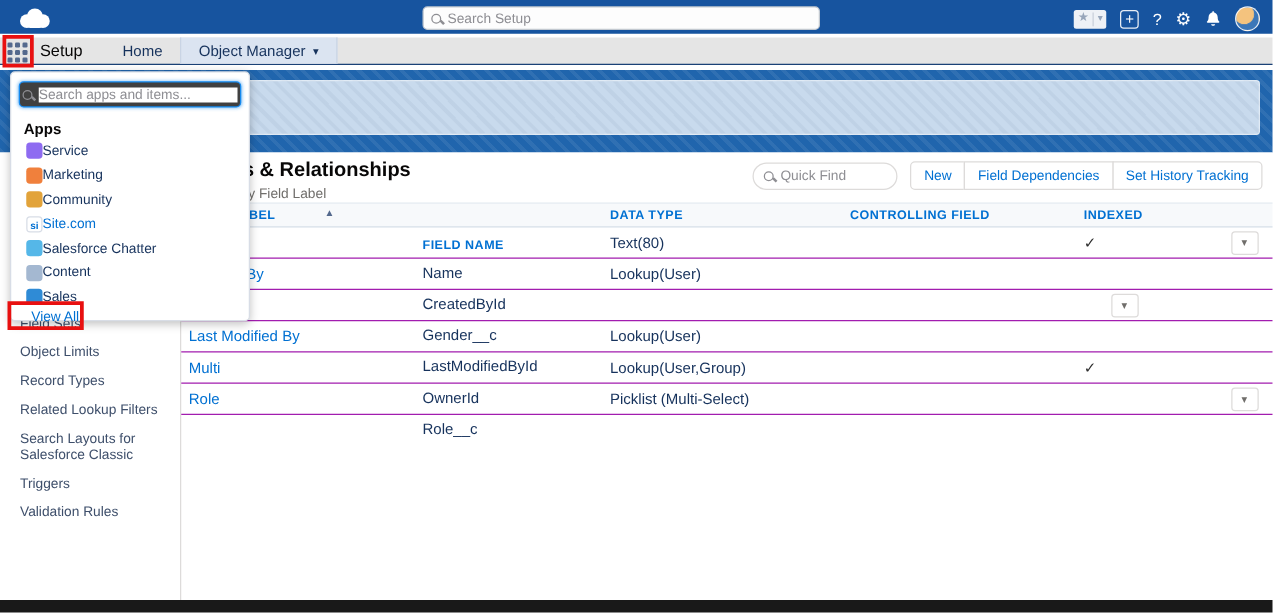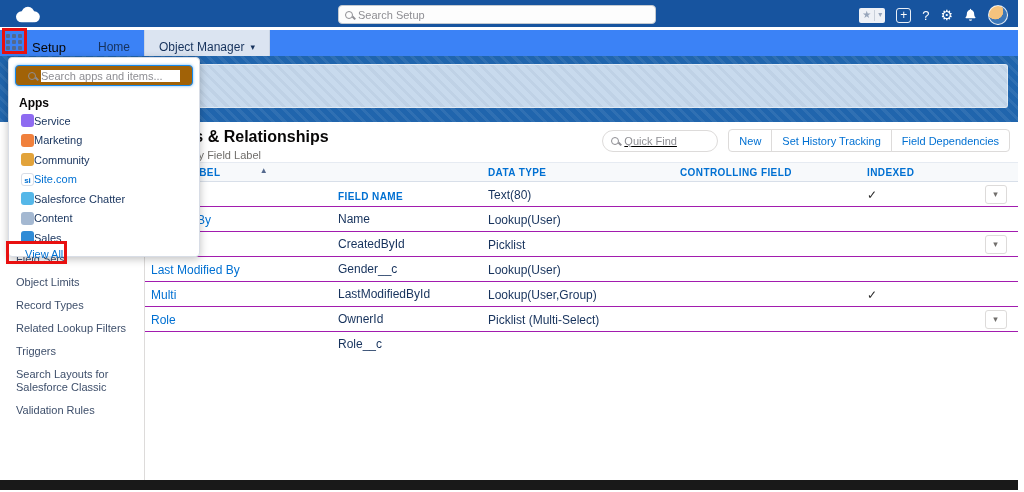--- a/index.html
+++ b/index.html
@@ -19,21 +19,21 @@
   .fav-group { height:15px; background:#eef1f6; border-radius:2px; display:flex; align-items:center; padding:0 3px; }
   .fav-star { color:#97a5ba; font-size:10px; line-height:1; }
   .fav-divider { width:1px; height:11px; background:#c9d0da; margin:0 3px; }
   .fav-chevron { color:#97a5ba; font-size:8px; line-height:1; }
   .add-button { width:15px; height:15px; border:1px solid rgba(255,255,255,.9); border-radius:3px; color:#fff; font-size:12px; line-height:13px; text-align:center; }
   .help-button, .gear-button { color:#fff; font-size:13px; line-height:1; }
   .gear-button { font-size:14px; }
   .avatar { width:20px; height:20px; border-radius:50%; border:1px solid rgba(255,255,255,.85); background:radial-gradient(circle at 35% 30%, #f4c37e 0 45%, #3c77b8 48% 100%); }
 
   
-  .setup-bar { position:absolute; left:0; top:30px; width:1018px; height:35px; background:#3b82f6; border-bottom:1px solid #1a4176; display:flex; align-items:stretch; }
+  .setup-bar { position:absolute; left:0; top:30px; width:1018px; height:22px; background:#e5e5e5; border-bottom:1px solid #1a4176; display:flex; align-items:stretch; }
   .waffle { width:18px; height:18px; margin:4px 0 0 6px; display:grid; grid-template-columns:repeat(3,4px); grid-template-rows:repeat(3,4px); gap:2px; align-self:flex-start; cursor:pointer; }
   .waffle i { width:4px; height:4px; border-radius:1px; background:#54698d; }
   .setup-title { font-size:13px; color:#080707; margin:0 18px 0 8px; align-self:center; }
   .tab { display:flex; align-items:center; gap:6px; padding:0 14px; font-size:12px; color:#16325c; }
   .tab-active { background:#dbe4f1; border-left:1px solid #c9d4e4; border-right:1px solid #c9d4e4; }
   .tab-chevron { font-size:9px; color:#16325c; }
 
   
   .banner { position:absolute; left:0; top:56px; width:1018px; height:66px; background:#2065ad;
             background-image:repeating-linear-gradient(45deg, rgba(255,255,255,.07) 0 3px, transparent 3px 8px); }
@@ -44,21 +44,21 @@
   
   .content { position:absolute; left:0; top:122px; width:1018px; height:358px; background:#fff; display:flex; }
   .sidebar { width:145px; border-right:1px solid #dddbda; }
   .sidebar ul { list-style:none; margin-top:126px; }
   .sidebar li { padding:5px 8px 5px 16px; font-size:11px; line-height:13px; color:#3e4f6b; cursor:pointer; }
 
   .main { flex:1; position:relative; }
   .page-title { position:absolute; left:12px; top:6px; font-size:16px; font-weight:bold; color:#080707; white-space:nowrap; }
   .page-subtitle { position:absolute; left:12px; top:27px; font-size:11px; color:#706e6b; white-space:nowrap; }
   .header-controls { position:absolute; right:8px; top:7px; display:flex; align-items:center; }
-  .quick-find { width:116px; height:22px; border:1px solid #dddbda; border-radius:12px; display:flex; align-items:center; padding:0 8px; margin-right:10px; background:#fff;text-decoration:underline; }
+  .quick-find { width:116px; height:22px; border:1px solid #dddbda; border-radius:12px; display:flex; align-items:center; padding:0 8px; margin-right:10px; background:#fff; }
   .quick-find input { border:none; outline:none; width:100%; font-size:11px; font-family:"Liberation Sans", sans-serif; }
   .btn-group { display:flex;border-radius:8px; }
   .btn { height:23px; padding:0 10px; background:#fff; border:1px solid #dddbda; color:#0070d2; font-size:11px; font-family:"Liberation Sans", sans-serif; margin-left:-1px; cursor:pointer; white-space:nowrap; }
   .btn:first-child { border-radius:4px 0 0 4px; margin-left:0; }
   .btn:last-child { border-radius:0 4px 4px 0; }
 
   
   .tbl { position:absolute; left:0; right:0; top:40px; }
   .thead { display:flex; height:20px; align-items:center; background:#f7f9fb; border-top:1px solid #e6ebf2; border-bottom:1px solid #d8dfe9; }
   .thead .c { font-size:10px; font-weight:bold; color:#0070d2; letter-spacing:.4px; }
@@ -70,21 +70,21 @@
   .c5 { flex:0 0 118px; padding-left:12px; }
   .c6 { flex:1; display:flex; justify-content:center; }
   .trow .cell-text { font-size:12px; color:#16325c; white-space:nowrap; }
   .row-link { font-size:12px; color:#0070d2; text-decoration:none; white-space:nowrap; cursor:pointer; }
   .sort-icon { position:absolute; right:62px; top:-1px; font-size:8px; color:#54698d; }
   .check { font-size:12px; color:#2e2e2e; }
   .row-menu-btn { width:22px; height:19px; background:#fff; border:1px solid #dddbda; border-radius:3px; color:#706e6b; font-size:9px; line-height:17px; text-align:center; cursor:pointer; }
 
   
   .app-launcher { position:absolute; left:8px; top:57px; width:192px; height:200px; background:#fff; border:1px solid #d8dde6; border-radius:4px; box-shadow:0 2px 8px rgba(0,0,0,.25); z-index:40; }
-  .al-search { position:absolute; left:6px; top:7px; width:178px; height:21px; border:1px solid #1589ee; box-shadow:0 0 3px rgba(21,137,238,.6); border-radius:4px; display:flex; align-items:center; padding:0 12px; background:#a16207; }
+  .al-search { position:absolute; left:6px; top:7px; width:178px; height:21px; border:1px solid #1589ee; box-shadow:0 0 3px rgba(21,137,238,.6); border-radius:4px; display:flex; align-items:center; padding:0 2px; background:#404040; }
   .al-search input { border:none; outline:none; width:100%; font-size:11px; font-family:"Liberation Sans", sans-serif; }
   .al-section { position:absolute; left:10px; top:38px; font-size:12px; font-weight:bold; color:#080707; }
   .al-items { position:absolute; left:0; top:53px; width:100%; }
   .al-item { display:flex; align-items:center; height:19.5px; padding-left:12px; cursor:pointer; }
   .al-icon { width:13px; height:13px; border-radius:3px; flex:0 0 auto; font-size:8px; font-weight:bold; color:#0070d2; text-align:center; line-height:13px; }
   .al-icon.bordered { border:1px solid #d8dde6; }
   .al-label { font-size:11px; color:#16325c; white-space:nowrap; }
   .al-label.link-label { color:#0070d2; }
   .view-all { position:absolute; left:16px; top:190px; font-size:11px; color:#0070d2; text-decoration:none; cursor:pointer; }
 
@@ -165,39 +165,39 @@
       <div class="banner-card"></div>
     </section>
 
     <div class="content">
       <aside class="sidebar">
         <ul>
           <li>Field Sets</li>
           <li>Object Limits</li>
           <li>Record Types</li>
           <li>Related Lookup Filters</li>
+          <li>Search Layouts for Salesforce Classic</li>
           <li>Triggers</li>
-          <li>Search Layouts for Salesforce Classic</li>
           <li>Validation Rules</li>
         </ul>
       </aside>
 
       <main class="main">
         <h1 class="page-title">Fields &amp; Relationships</h1>
         <p class="page-subtitle">Sorted by Field Label</p>
 
         <div class="header-controls">
           <div class="quick-find">
             <span class="mag"></span>
             <input type="text" placeholder="Quick Find" style="">
           </div>
           <div class="btn-group">
             <button class="btn">New</button>
+            <button class="btn">Field Dependencies</button>
             <button class="btn">Set History Tracking</button>
-            <button class="btn">Field Dependencies</button>
           </div>
         </div>
 
         <div class="tbl">
           <div class="thead">
             <div class="c c1">
               <span>FIELD LABEL</span>
               <span class="sort-icon">▲</span>
             </div>
             <div class="c c2">FIELD NAME</div>
@@ -223,21 +223,20 @@
             <div class="c2"><span class="cell-text">CreatedById</span></div>
             <div class="c3"><span class="cell-text">Lookup(User)</span></div>
             <div class="c4"><span class="cell-text"></span></div>
             <div class="c5"><span class="check"></span></div>
             <div class="c6"></div>
           </div>
 
           <div class="trow">
             <div class="c1"><a class="row-link">Gender</a></div>
             <div class="c2"><span class="cell-text">Gender__c</span></div>
-            <div class="c3"><span class="cell-text">Picklist</span></div>
             <div class="c4"><span class="cell-text"></span></div>
             <div class="c5"><span class="check"></span></div>
             <div class="c6">
                 <button class="row-menu-btn">▾</button>
               </div>
           </div>
 
           <div class="trow">
             <div class="c1"><a class="row-link">Last Modified By</a></div>
             <div class="c2"><span class="cell-text">LastModifiedById</span></div>

